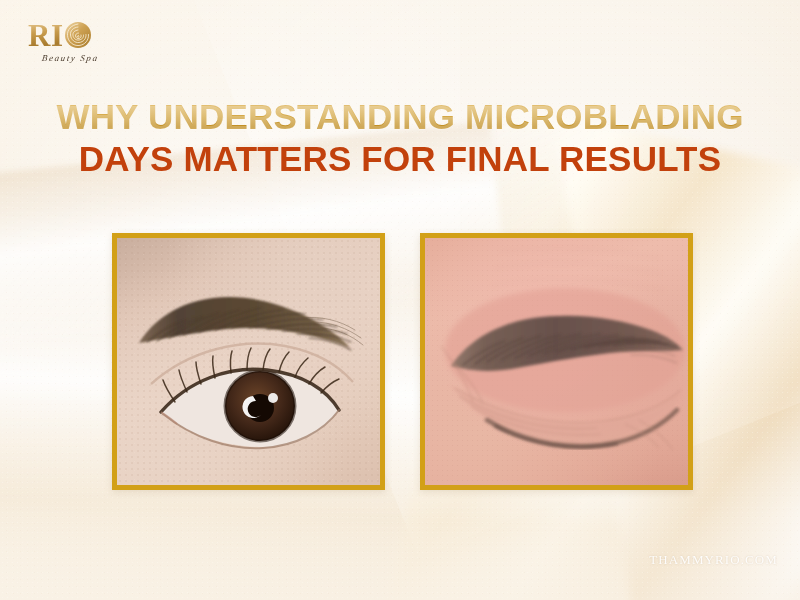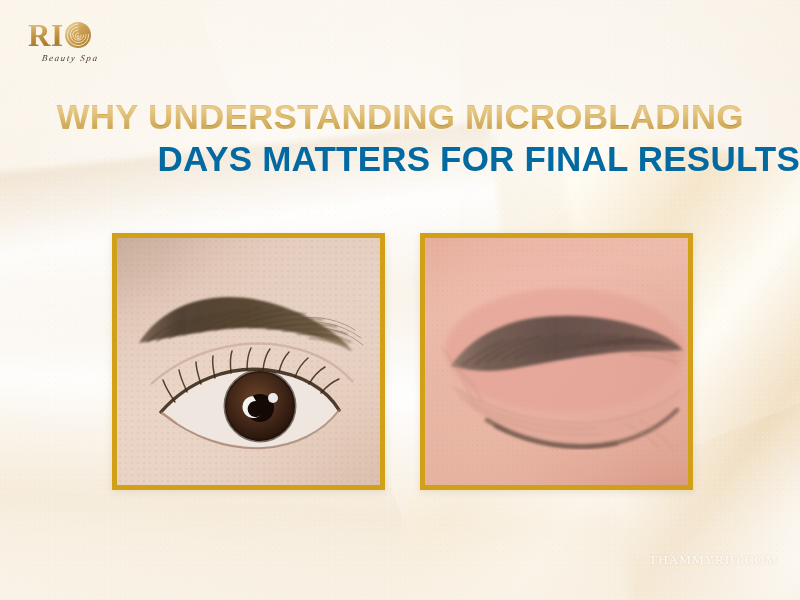--- a/index.html
+++ b/index.html
@@ -155,22 +155,21 @@
     white-space:nowrap;
   }
   .hl-gold {
     background:linear-gradient(180deg,#F0D9A4 0%,#E3C075 20%,#D4A847 48%,#BF8C20 74%,#D8B159 100%);
     -webkit-background-clip:text;
     background-clip:text;
     color:transparent;
     text-shadow:0 1px 0 rgba(255,255,255,.25);
   }
   .hl-teal {
-    color:#0369a1;
-    text-align:right;
+    color:#c2410c;
   }
 
   
   .photo-frame {
     position:absolute;
     top:233px;
     width:273px; height:257px;
     border:5px solid #D2A017;
     background:#D9BFAF;
     overflow:hidden;

